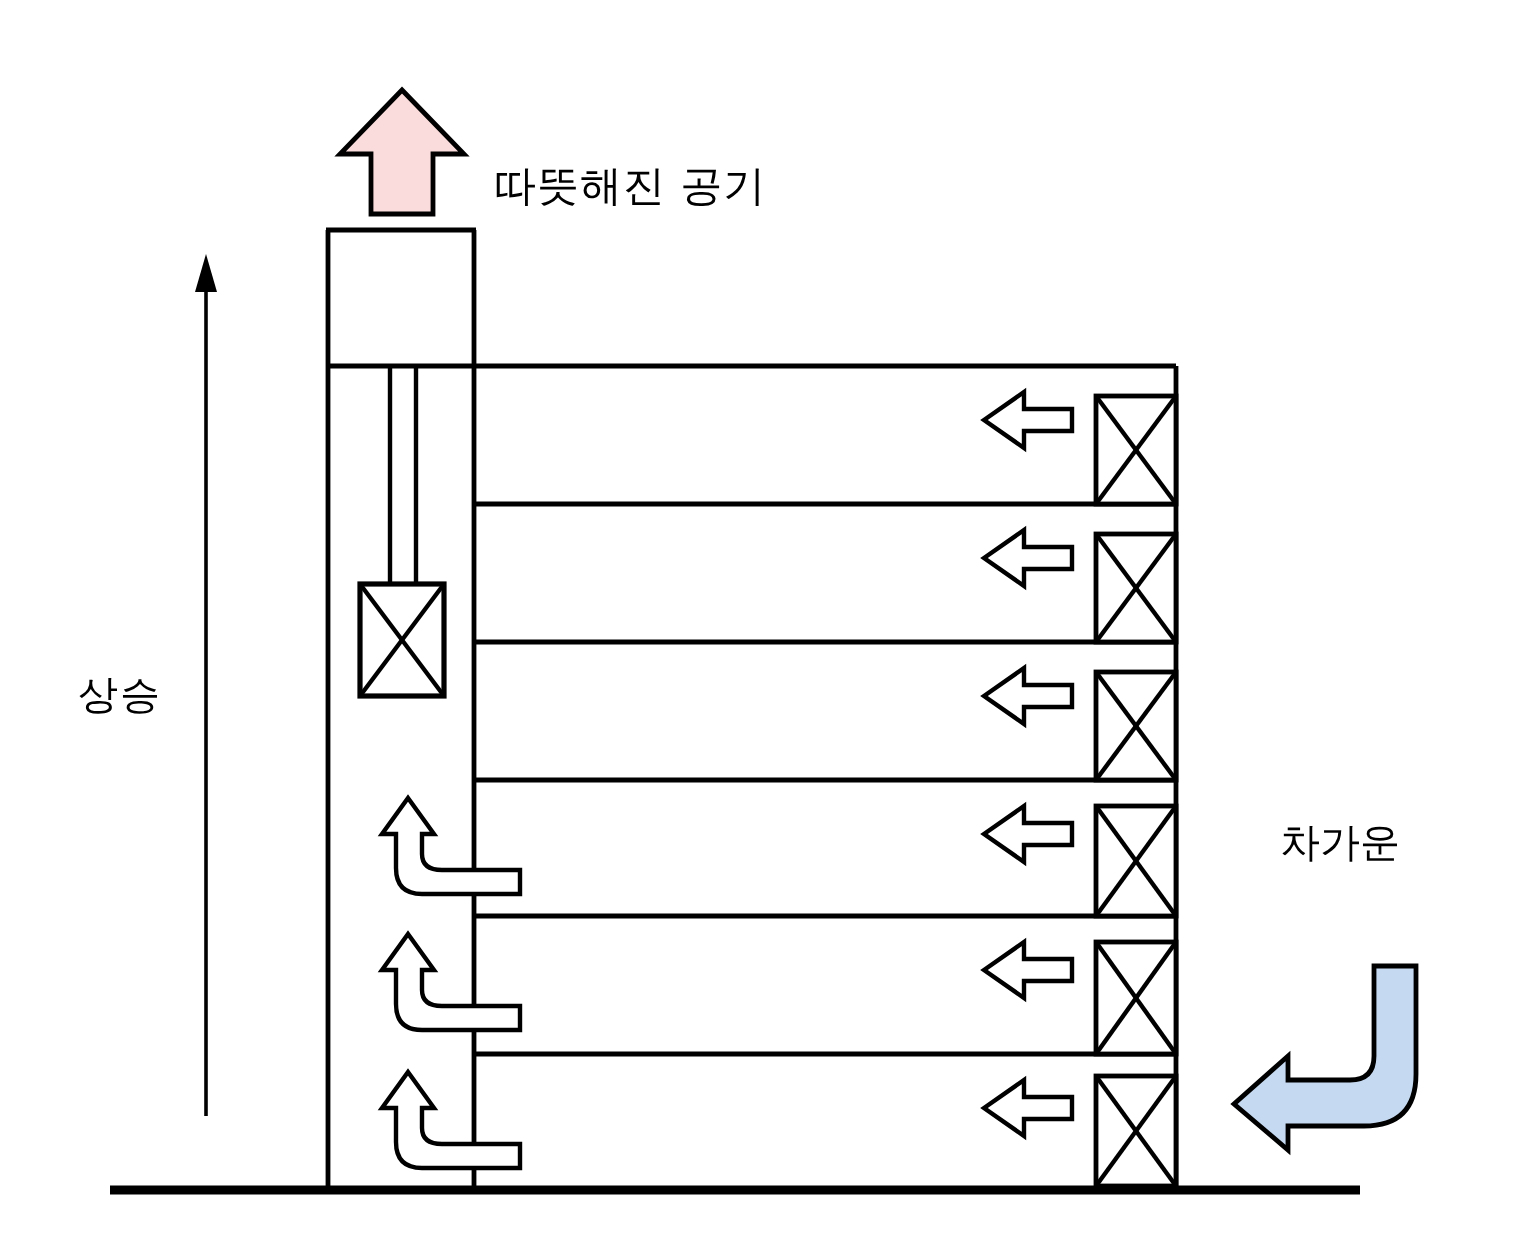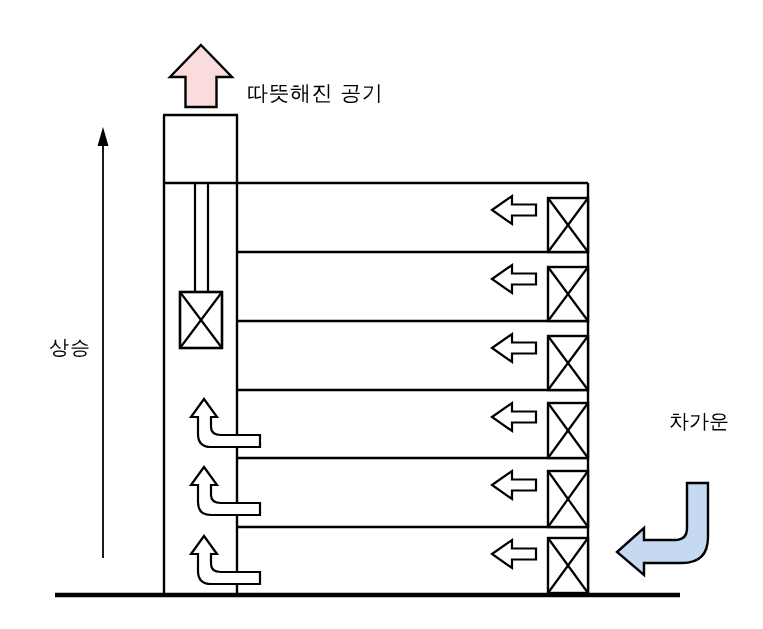--- a/index.html
+++ b/index.html
@@ -3,22 +3,22 @@
 <meta charset="utf-8">
 <style>
   html,body{margin:0;padding:0;background:#ffffff;}
   .stage{
     position:relative;width:763px;height:610px;background:#ffffff;overflow:hidden;
     font-family:"DejaVu Sans","Liberation Sans",sans-serif;color:#000;
   }
   .stage svg{position:absolute;left:0;top:0;}
   .label{position:absolute;white-space:nowrap;color:#000;}
   .label-warm{left:247px;top:79px;font-size:21px;letter-spacing:0.5px;}
-  .label-rise{left:49px;top:334px;font-size:20px;letter-spacing:1px;}
-  .label-cold{left:640px;top:410px;width:118px;text-align:center;font-size:20px;line-height:23px;white-space:normal;}
+  .label-rise{left:39px;top:334px;font-size:20px;letter-spacing:1px;}
+  .label-cold{left:640px;top:410px;width:118px;font-size:20px;line-height:23px;white-space:normal;}
 </style>
 </head>
 <body>
 
 <div class="stage">
 
   <svg id="diagram-svg" width="763" height="629" viewBox="0 0 763 629">
 
     <g>
       <line x1="163" y1="115" x2="238" y2="115" stroke="#000" stroke-width="2.4"></line>

